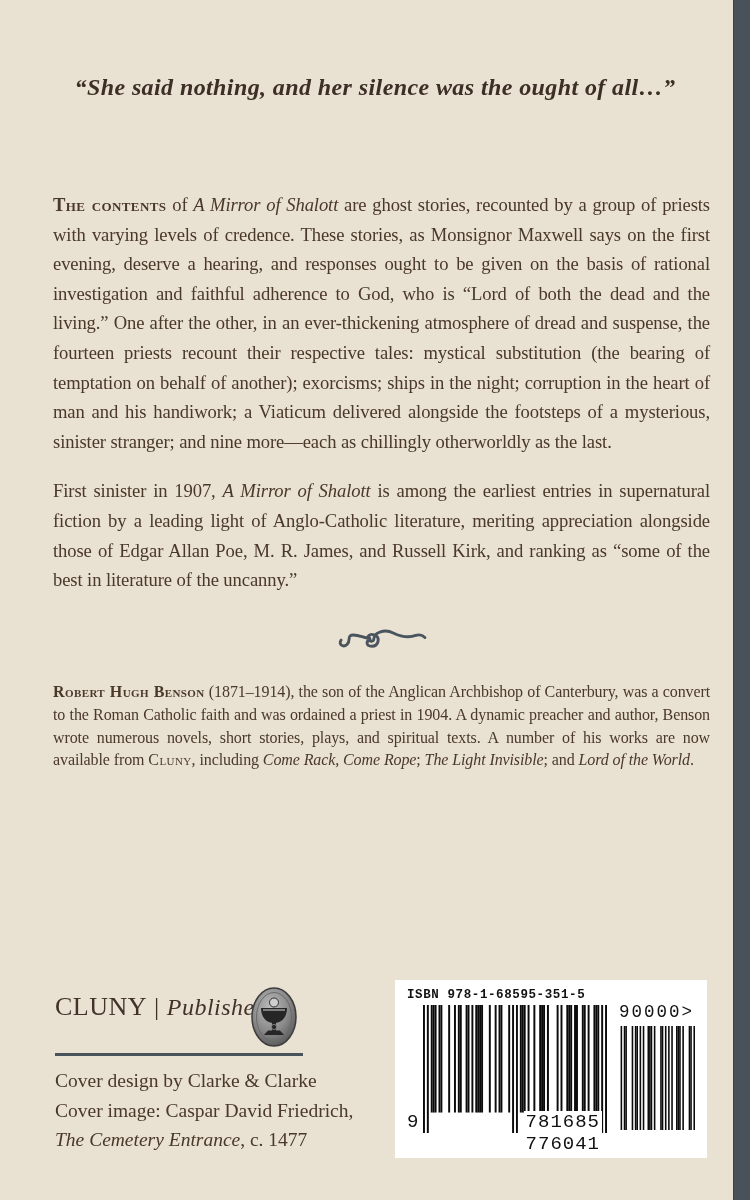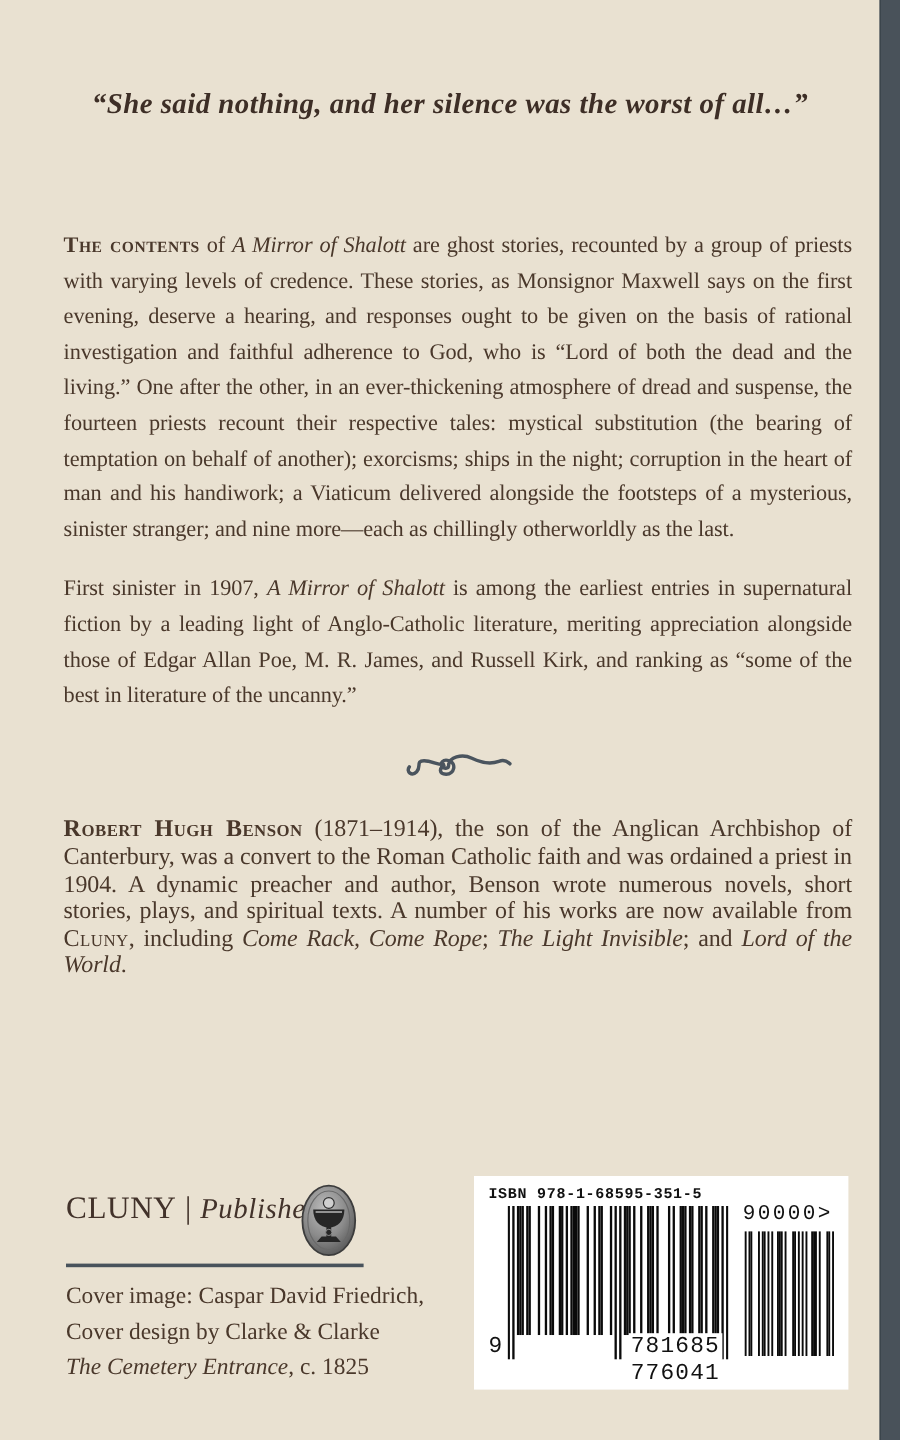--- a/index.html
+++ b/index.html
@@ -23,21 +23,21 @@
     font-size:18.6px; line-height:29.6px; text-align:justify;
     letter-spacing:-0.1px; color:#4a382b;
   }
   .text-block p + p{ margin-top:20px; }
   .smallcaps{ font-variant:small-caps; font-weight:bold; letter-spacing:.4px;font-family:Liberation Serif, serif; }
   .sc-inline{ font-variant:small-caps; letter-spacing:.4px; }
   em{ font-style:italic; }
   .divider-wrap{ text-align:center; margin-top:26px; }
   .divider-wrap svg{ vertical-align:middle; }
   .author-bio{
-    margin-top:30px; font-size:20px; line-height:22.6px;
+    margin-top:30px; font-size:16px; line-height:22.6px;
     text-align:justify; color:#4a382b;
   }
   .publisher-block{ position:absolute; left:55px; top:992px; }
   .publisher-line{ font-size:26px; color:#42322a; letter-spacing:.5px; }
   .publisher-line .bar{ color:#42322a; padding:0 7px; font-weight:normal; }
   .publisher-line .pub-type{ font-style:italic; font-size:24px; }
   .imprint-line{
     margin-top:7px; font-size:16px; font-weight:bold;
     letter-spacing:2.6px; color:#42322a;
   }
@@ -84,21 +84,21 @@
   .bc-right svg{ display:block; margin-top:4px; }
   svg.barcode rect{ fill:#0b0b0b; }
 </style>
 </head>
 <body>
 
 <div class="cover">
 
   <div class="spine-strip"></div>
 
-  <div class="pull-quote">“She said nothing, and her silence was the worst of all…”</div>
+  <div class="pull-quote">“She said nothing, and her silence was the ought of all…”</div>
 
   <div class="text-block">
     <p><span class="smallcaps">The contents</span><span> of </span><em>A Mirror of Shalott</em><span> are ghost stories, recounted by a group of priests with varying levels of credence. These stories, as Monsignor Maxwell says on the first evening, deserve a hearing, and responses ought to be given on the basis of rational investigation and faithful adherence to God, who is “Lord of both the dead and the living.” One after the other, in an ever-thickening atmosphere of dread and suspense, the fourteen priests recount their respective tales: mystical substitution (the bearing of temptation on behalf of another); exorcisms; ships in the night; corruption in the heart of man and his handiwork; a Viaticum delivered alongside the footsteps of a mysterious, sinister stranger; and nine more—each as chillingly otherworldly as the last.</span></p>
 
     <p><span>First sinister in 1907, </span><em>A Mirror of Shalott</em><span> is among the earliest entries in supernatural fiction by a leading light of Anglo-Catholic literature, meriting appreciation alongside those of Edgar Allan Poe, M. R. James, and Russell Kirk, and ranking as “some of the best in literature of the uncanny.”</span></p>
 
     <div class="divider-wrap">
       <svg width="92" height="28" viewBox="0 0 90 26" fill="none">
         <path d="M5,16 C2,20 7,24 11,20 C15,16 10,11 17,11 C24,11 28,15 34,14 C29,17 29,22 35,22 C42,22 43.5,13 37.5,11 C32.5,9.2 29.5,13 32,16 C34,18.2 37,17 37,15 C37,8 48,5 56,9 C63,12.4 70,14.4 78,11.5 C82,10 85,11.5 87,13.5" stroke="#4a545e" stroke-width="2.8" stroke-linecap="round"></path>
       </svg>
@@ -127,23 +127,23 @@
       <path d="M13,24 h22" stroke="#b9b9b9" stroke-width="1.2"></path>
       <rect x="22" y="36" width="4" height="9" fill="#262626"></rect>
       <circle cx="24" cy="41" r="2.6" fill="#262626" stroke="#8f8f8f" stroke-width=".8"></circle>
       <path d="M14,49 h20 l-4,-4.5 h-12 z" fill="#262626"></path>
     </svg>
   </div>
 
   <div class="divider-rule"></div>
 
   <div class="credits">
+    <div>Cover design by Clarke &amp; Clarke</div>
     <div>Cover image: Caspar David Friedrich,</div>
-    <div>Cover design by Clarke &amp; Clarke</div>
-    <div><em>The Cemetery Entrance</em><span>, c. 1825</span></div>
+    <div><em>The Cemetery Entrance</em><span>, c. 1477</span></div>
   </div>
 
   <div class="barcode-box">
     <div class="bc-left">
       <div class="isbn-label">ISBN 978-1-68595-351-5</div>
       <div class="bc-bars">
         <span class="bc-digit-lead">9</span>
         <svg class="barcode" viewBox="0 0 95 40" preserveAspectRatio="none" width="184" height="128">
             <rect x="0" y="0" width="1" height="40"></rect>
             <rect x="2" y="0" width="1" height="40"></rect>

